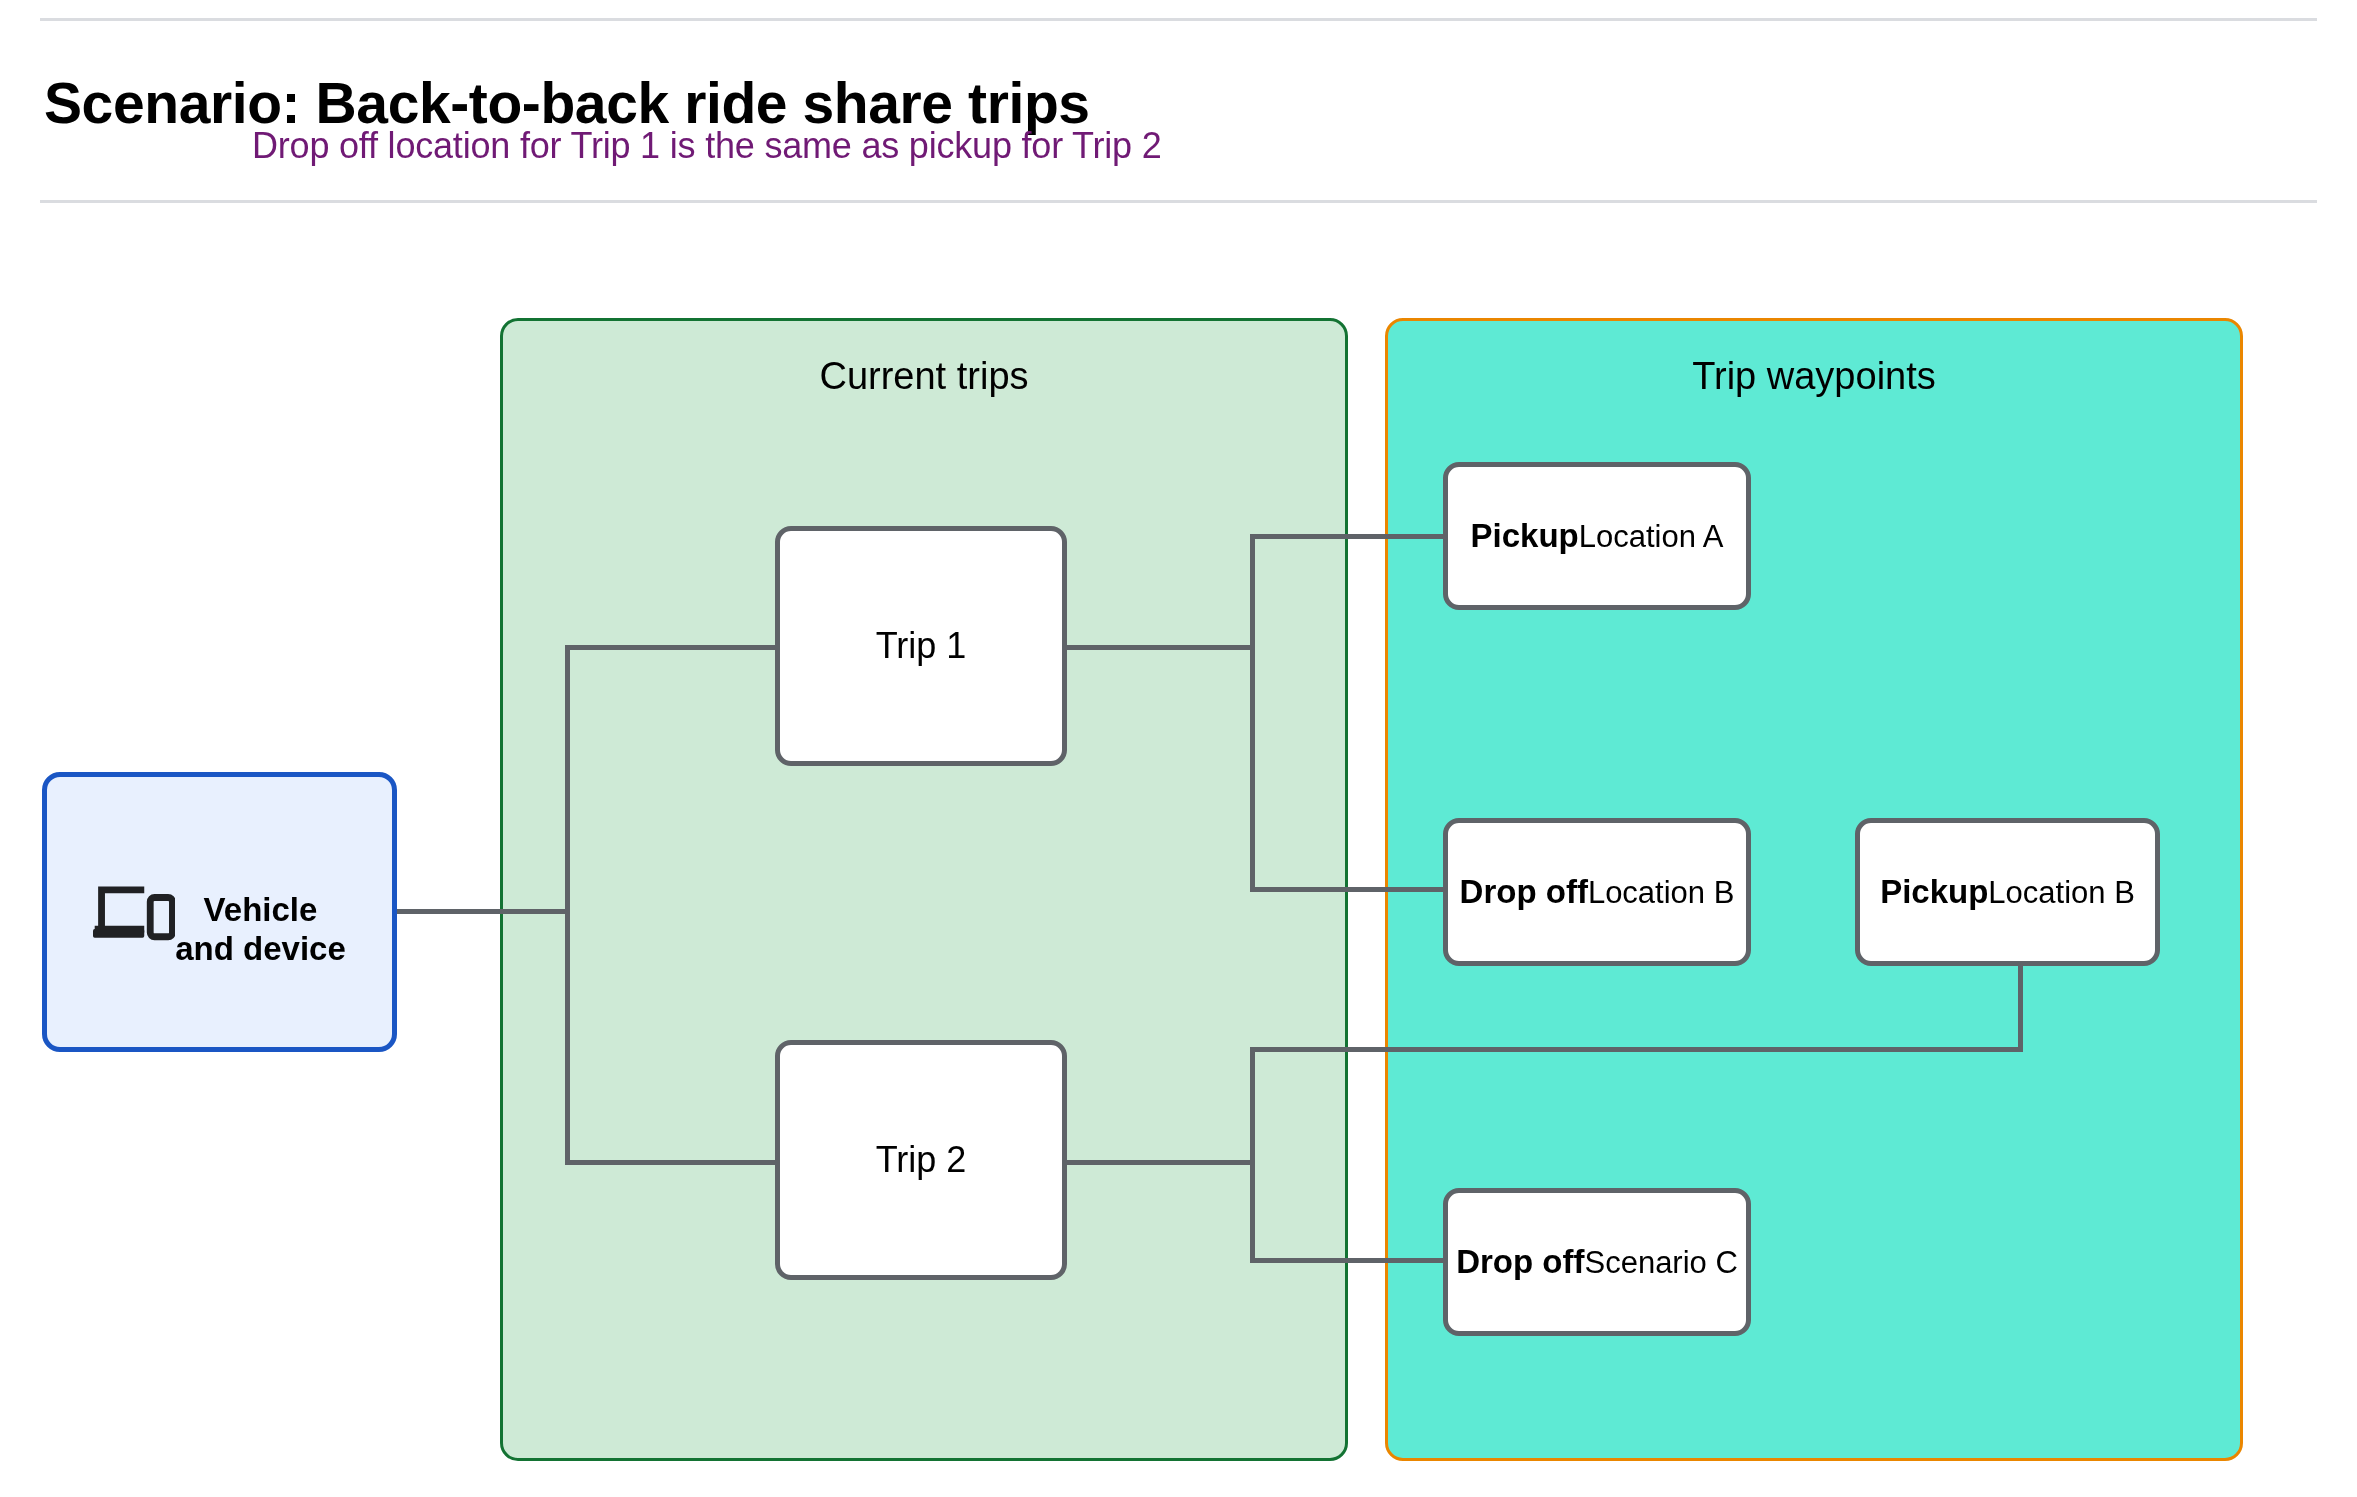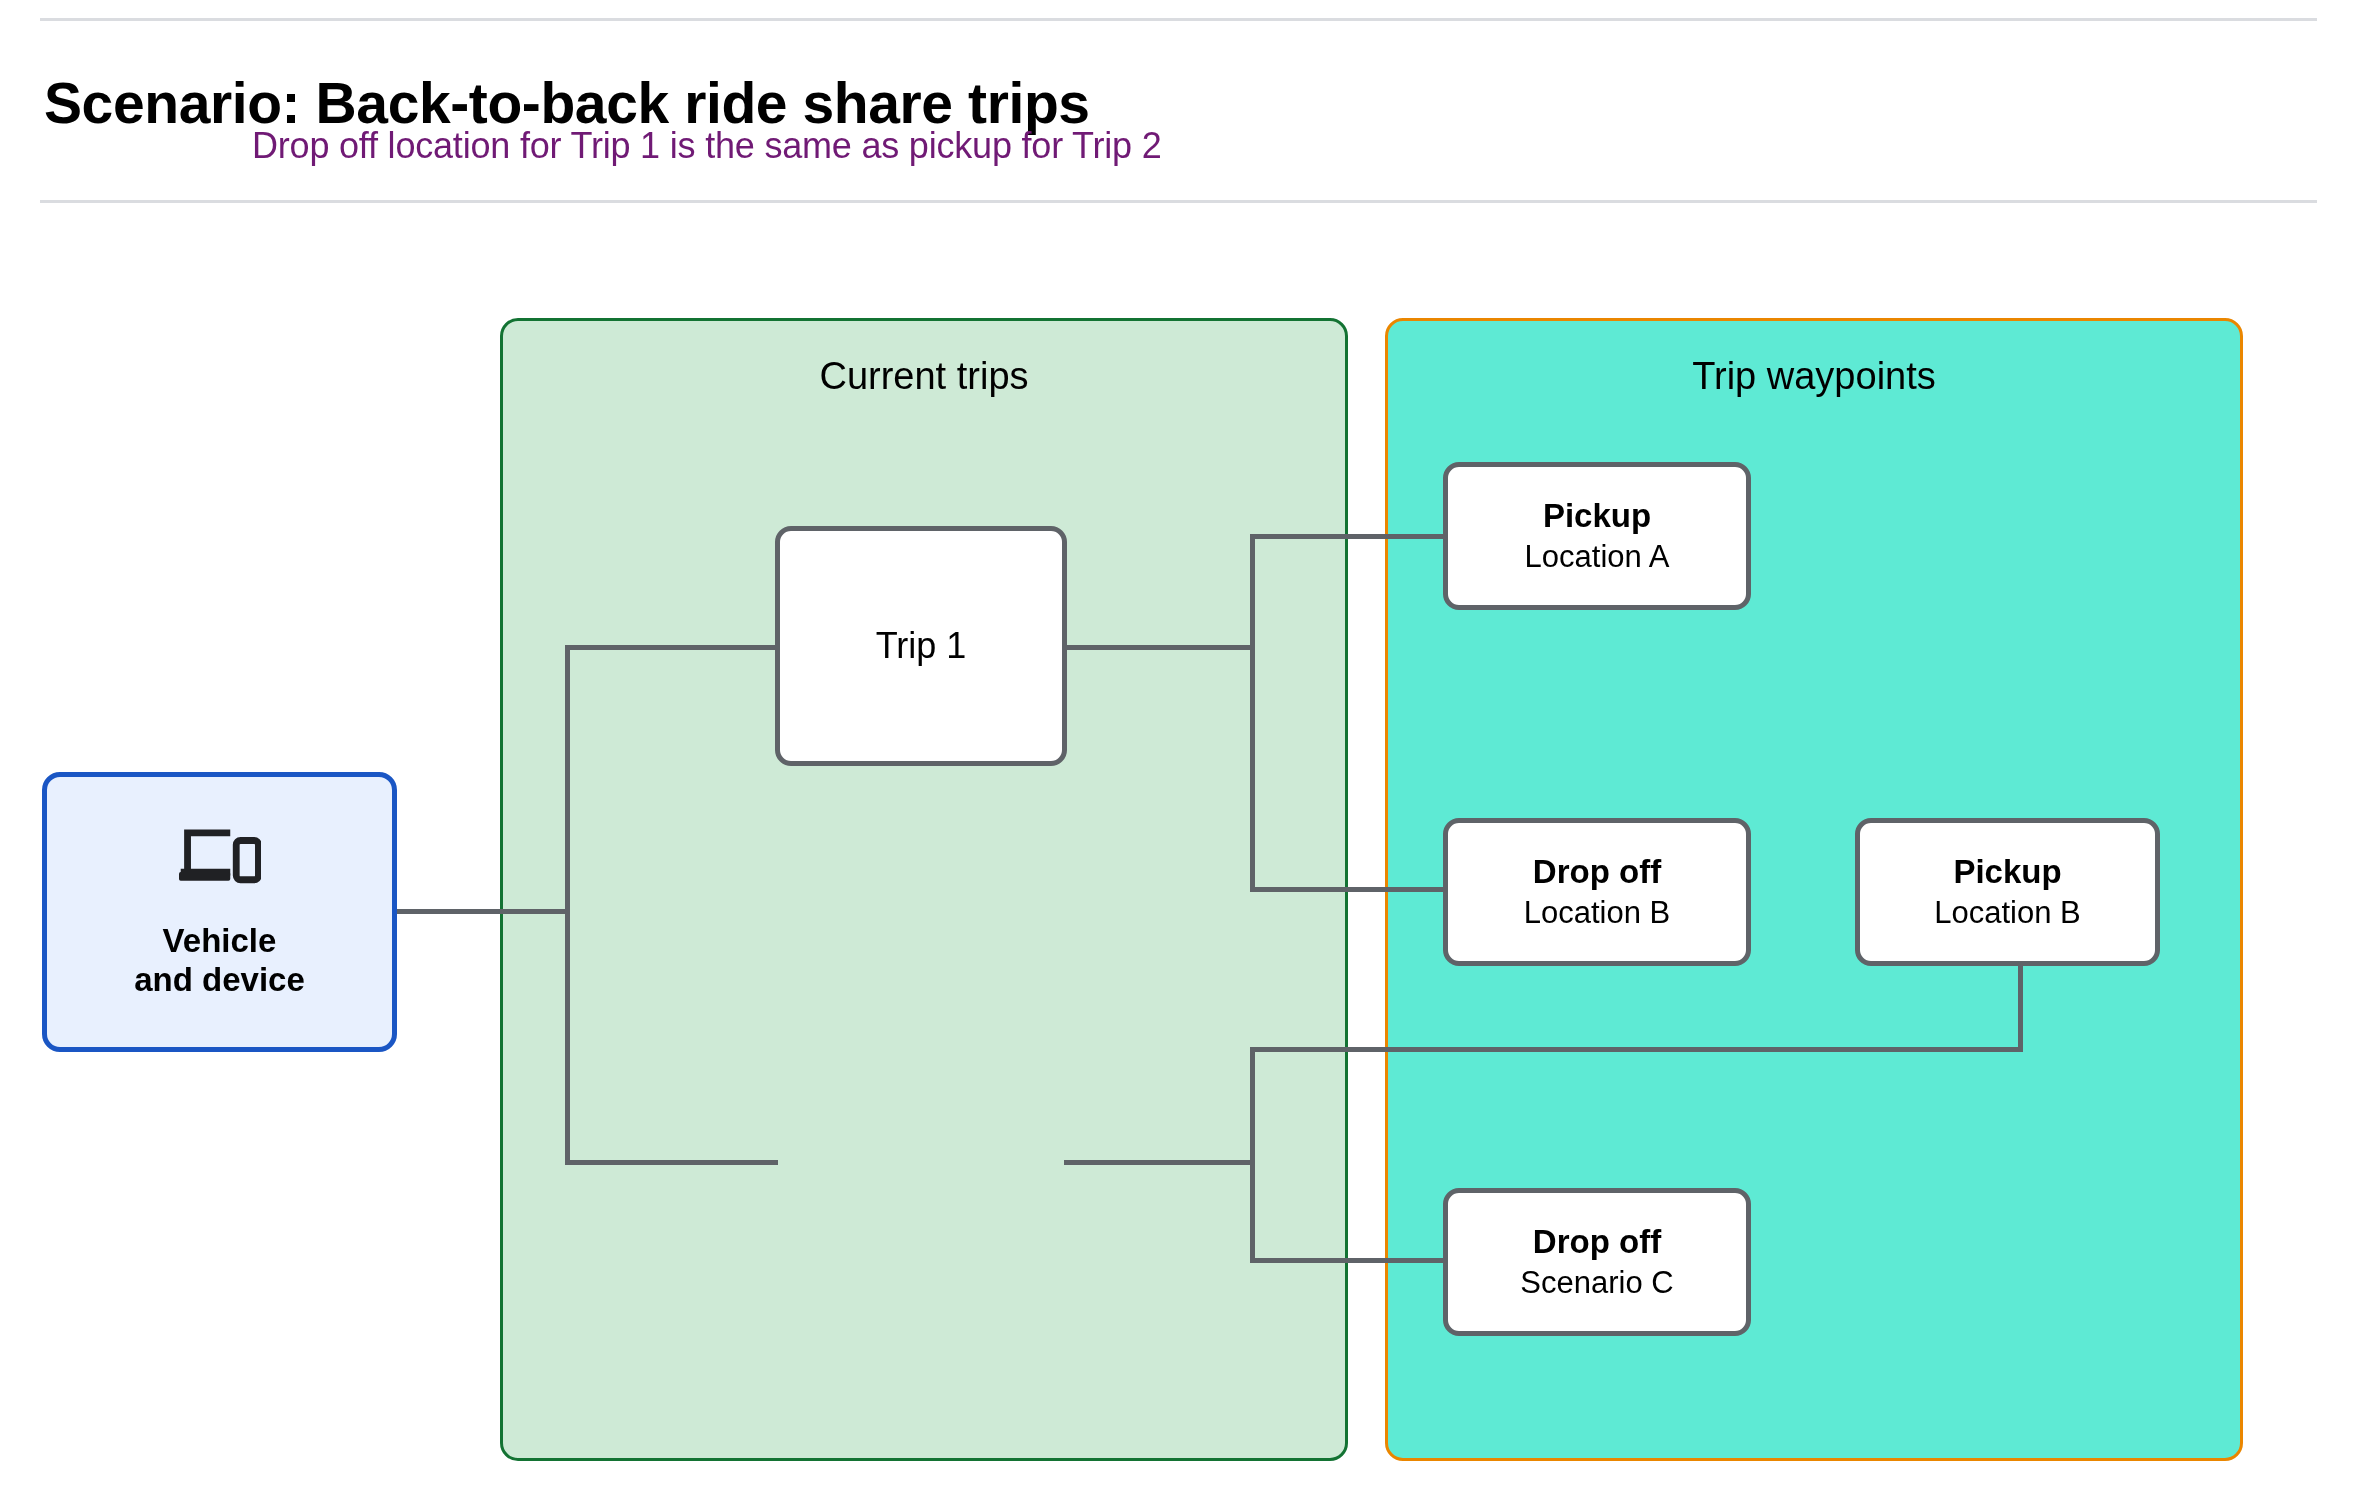--- a/index.html
+++ b/index.html
@@ -87,21 +87,21 @@
   #title-trip-waypoints { top: 34px; }
 
   
   .node {
     position: absolute;
     box-sizing: border-box;
     background: #ffffff;
     border: 5px solid #5f6368;
     border-radius: 16px;
     display: flex;
-    flex-direction: column;
+    flex-direction: row;
     align-items: center;
     justify-content: center;
     text-align: center;
     z-index: 5;
   }
   .node .node-title {
     font-size: 33px;
     font-weight: bold;
     color: #000000;
     line-height: 1.18;
@@ -224,20 +224,23 @@
       </svg>
     </span>
     <div class="node-title">Vehicle
 and device</div>
   </div>
 
   <div class="node plain" id="node-trip-1">
     <div class="node-title">Trip 1</div>
   </div>
 
+  <div class="node plain" id="node-trip-2">
+    <div class="node-title">Trip 2</div>
+  </div>
 
   <div class="node" id="node-pickup-a">
     <div class="node-title">Pickup</div>
     <div class="node-sub">Location A</div>
   </div>
 
   <div class="node" id="node-dropoff-b">
     <div class="node-title">Drop off</div>
     <div class="node-sub">Location B</div>
   </div>

